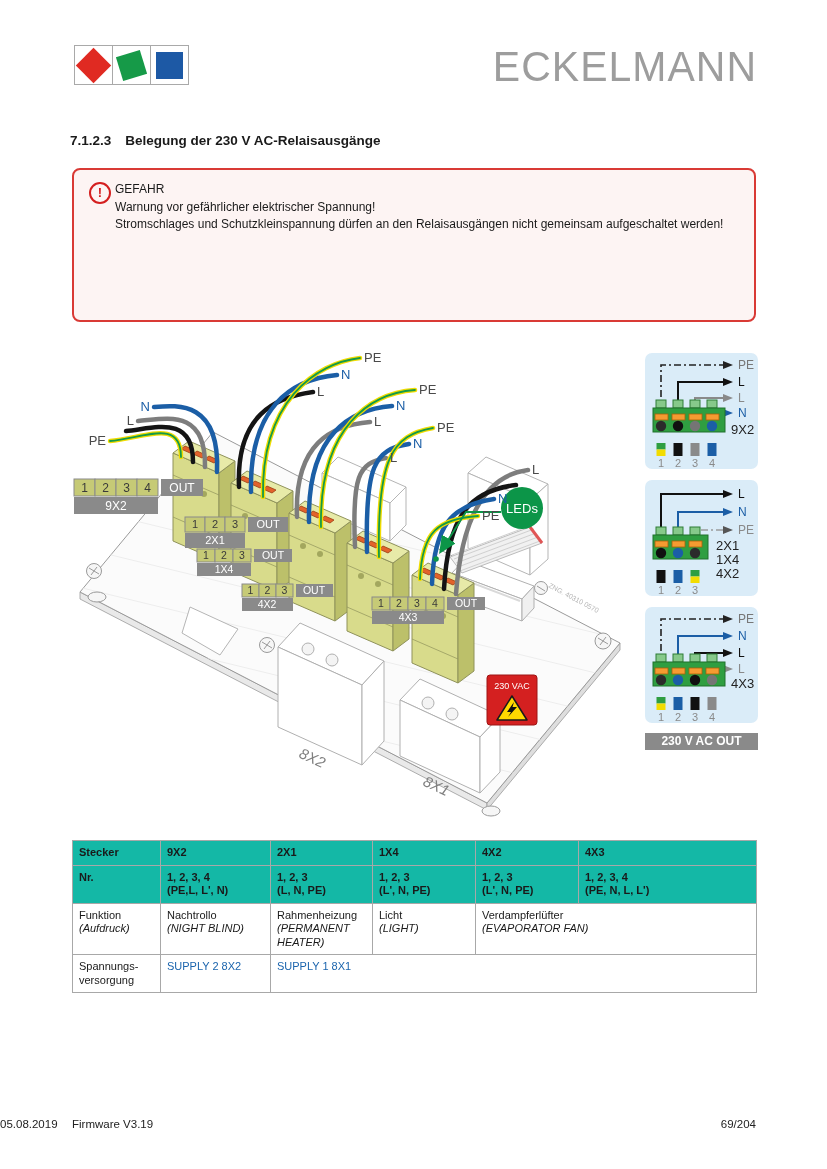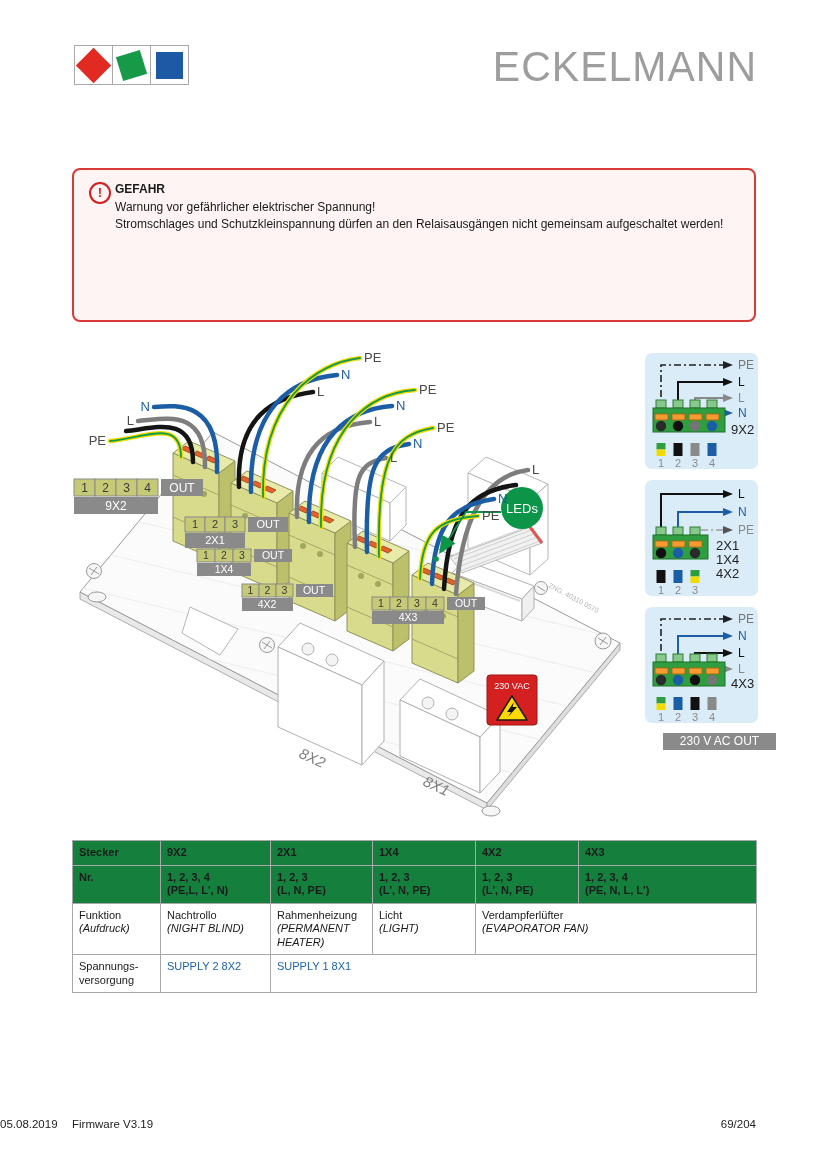--- a/index.html
+++ b/index.html
@@ -19,38 +19,38 @@
   .doc-title{position:absolute;left:70px;top:133px;font-size:13.5px;font-weight:bold;}
   .doc-title .num{margin-right:14px;}
 
   
   .warnbox{position:absolute;left:72px;top:168px;width:680px;height:150px;
            border:2px solid #d93a35;border-radius:8px;background:#fdf4f3;}
   .warn-icon{position:absolute;left:15px;top:12px;width:18px;height:18px;border:2.2px solid #d41f1f;
              border-radius:50%;color:#d41f1f;font-weight:bold;font-size:13px;line-height:18px;text-align:center;}
   .warn-text{position:absolute;left:41px;top:11px;width:628px;font-size:12px;line-height:17.6px;}
   .warn-text b{font-weight:normal;}
-  .warn-title{font-weight:bold;}
+  .warn-title{font-weight:normal;}
 
   
   .diagram-wrap{position:absolute;left:70px;top:345px;width:575px;height:480px;}
   svg text{font-family:"Liberation Sans", sans-serif;}
   .pinout{position:absolute;}
   .pbg{fill:#daecf8;}
   .wl{font-size:12px;}
   .pname{font-size:13px;fill:#222;}
   .pdigit{font-size:11px;fill:#8a8a8a;}
-  .outbar{position:absolute;left:663px;top:733px;width:113px;height:17px;background:#8a8a8a;
-          color:#fff;font-size:12px;font-weight:normal;text-align:center;line-height:17px;}
+  .outbar{position:absolute;left:645px;top:733px;width:113px;height:17px;background:#8a8a8a;
+          color:#fff;font-size:12px;font-weight:bold;text-align:center;line-height:17px;}
 
   
   table.spec{position:absolute;left:72px;top:840px;width:684px;border-collapse:collapse;
              table-layout:fixed;font-size:11px;}
   table.spec td{border:1px solid #a8a8a8;padding:5px 6px;vertical-align:top;line-height:13.5px;}
-  tr.gray td{background:#15803d;}
+  tr.gray td{background:#14b8a6;}
   td.b{font-weight:bold;}
   .pre{white-space:pre-line;}
   .ital{font-style:italic;}
   .supply{color:#1a64ad;}
 
   
   .footer{position:absolute;left:0;top:1118px;width:100%;font-size:11.5px;color:#222;}
   .f-left{position:absolute;left:72px;}
   .f-center{position:absolute;left:0;width:100%;text-align:left;}
   .f-right{position:absolute;right:71px;}
@@ -66,20 +66,23 @@
       </div>
     <div class="logo-cell">
         <div class="sq-green"></div>
       </div>
     <div class="logo-cell">
         <div class="sq-blue"></div>
       </div>
   </div>
   <div class="brand">ECKELMANN</div>
 
+  <div class="doc-title">
+    <span class="num">7.1.2.3</span><span>Belegung der 230 V AC-Relaisausgänge</span>
+  </div>
 
   <div class="warnbox">
     <div class="warn-icon">!</div>
     <div class="warn-text">
       <div class="warn-title">GEFAHR</div>
       <div><b>Warnung vor gefährlicher elektrischer Spannung!</b></div>
       <div><span>Stromschlages </span><b>und</b><span> Schutzkleinspannung dürfen an den Relaisausgängen </span><b>nicht</b><span> gemeinsam aufgeschaltet werden!</span></div>
     </div>
   </div>
 

